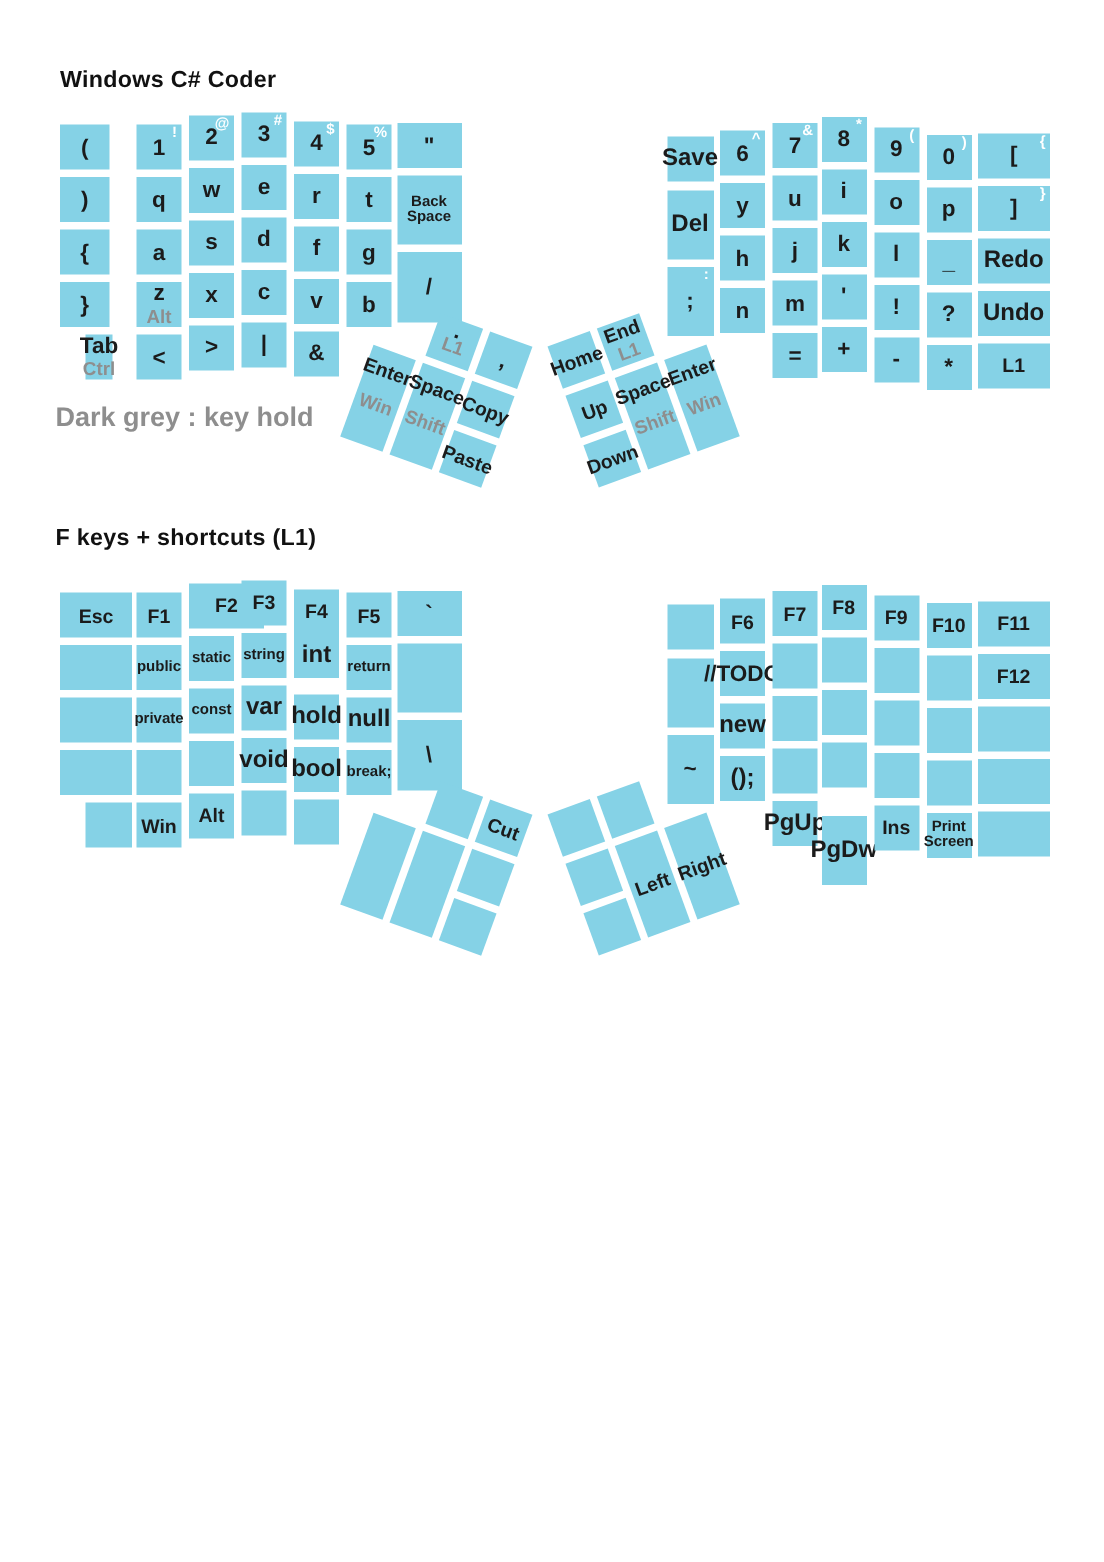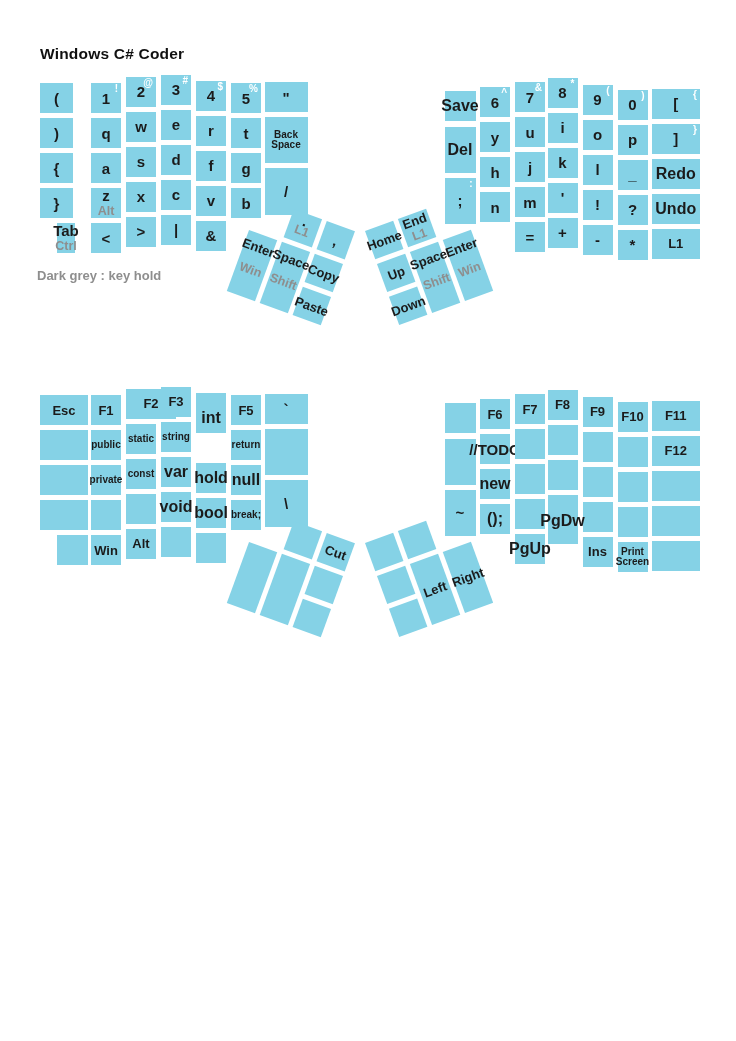--- a/index.html
+++ b/index.html
@@ -1,21 +1,21 @@
 <!DOCTYPE html>
 <html><head>
 <meta charset="utf-8">
 <style>
   html,body{margin:0;padding:0;background:#fff;}
   #page{position:relative;width:736px;height:1041px;background:#ffffff;overflow:hidden;
         font-family:"Liberation Sans",sans-serif;font-weight:bold;}
   .title{position:absolute;font-size:15.5px;color:#111;letter-spacing:.2px;}
   #title-base{left:40px;top:45px;}
   #title-l1{left:37px;top:350px;}
-  #legend{position:absolute;left:37px;top:268px;font-size:13px;color:#8e8e8e;}
+  #legend{position:absolute;left:37px;top:268px;font-size:18px;color:#8e8e8e;}
   .layer{position:absolute;left:0;top:0;width:736px;height:700px;}
   .key{position:absolute;background:#85d2e6;color:#1b1b1b;display:flex;flex-direction:column;
        align-items:center;justify-content:center;text-align:center;line-height:1;overflow:visible;
        box-sizing:border-box;}
   .key .tap{white-space:pre-line;}
   .key.tall2{justify-content:flex-start;padding-top:7px;gap:9px;}
   .sub{position:absolute;top:1px;right:3px;font-size:10px;color:#ffffff;line-height:1;}
   .hold{color:#8e8e8e;font-size:12.5px;margin-top:2px;}
   .dot{line-height:4px;}
   .s1{font-size:15px;}
@@ -24,20 +24,21 @@
   .s4{font-size:13px;}
   .s5{font-size:15px;}
   .cluster{position:absolute;transform-origin:0 0;width:100px;height:100px;}
 </style>
 </head>
 <body>
 
 <div id="page">
   <div class="title" id="title-base">Windows C# Coder</div>
   <div id="legend">Dark grey : key hold</div>
+  <div class="title" id="title-l1">F keys + shortcuts (L1)</div>
   <div class="layer" id="layer-base">
       <div class="key s5" style="left: 40px; top: 83px; width: 33px; height: 30px;">
         <div class="tap">(</div>
       </div>
       <div class="key s5" style="left: 91px; top: 83px; width: 30px; height: 30px;">
         <span class="sub">!</span>
         <div class="tap">1</div>
       </div>
       <div class="key s5" style="left: 126px; top: 76.5px; width: 30px; height: 30px;">
         <span class="sub">@</span>
@@ -312,21 +313,21 @@
       <div class="key " style="left: 40px; top: 430px; width: 48px; height: 30px;"></div>
       <div class="key s2" style="left: 91px; top: 430px; width: 30px; height: 30px;">
         <div class="tap">public</div>
       </div>
       <div class="key s2" style="left: 126px; top: 423.5px; width: 30px; height: 30px;">
         <div class="tap">static</div>
       </div>
       <div class="key s2" style="left: 161px; top: 421.5px; width: 30px; height: 30px;">
         <div class="tap">string</div>
       </div>
-      <div class="key s3" style="left: 196px; top: 403px; width: 30px; height: 30px; justify-content: center;">
+      <div class="key s3" style="left: 196px; top: 422px; width: 30px; height: 30px; justify-content: center;">
         <div class="tap">int</div>
       </div>
       <div class="key s2" style="left: 231px; top: 430px; width: 30px; height: 30px;">
         <div class="tap">return</div>
       </div>
       <div class="key " style="left: 264.5px; top: 429px; width: 43px; height: 46px;"></div>
       <div class="key " style="left: 40px; top: 465px; width: 48px; height: 30px;"></div>
       <div class="key s2" style="left: 91px; top: 465px; width: 30px; height: 30px;">
         <div class="tap">private</div>
       </div>
@@ -411,21 +412,21 @@
         <div class="tap">();</div>
       </div>
       <div class="key " style="left: 515px; top: 499px; width: 30px; height: 30px;"></div>
       <div class="key " style="left: 547.5px; top: 494.5px; width: 30px; height: 30px;"></div>
       <div class="key " style="left: 582.5px; top: 501.5px; width: 30px; height: 30px;"></div>
       <div class="key " style="left: 617.5px; top: 506.5px; width: 30px; height: 30px;"></div>
       <div class="key " style="left: 651.5px; top: 505.5px; width: 48.5px; height: 30px;"></div>
       <div class="key s3" style="left: 515px; top: 534px; width: 30px; height: 30px;">
         <div class="tap">PgUp</div>
       </div>
-      <div class="key s3" style="left: 547.5px; top: 498px; width: 30px; height: 46px;">
+      <div class="key s3" style="left: 547.5px; top: 544px; width: 30px; height: 46px;">
         <div class="tap">PgDw</div>
       </div>
       <div class="key s4" style="left: 582.5px; top: 536.5px; width: 30px; height: 30px;">
         <div class="tap">Ins</div>
       </div>
       <div class="key s2" style="left: 617.5px; top: 541.5px; width: 30px; height: 30px;">
         <div class="tap">Print
 Screen</div>
       </div>
       <div class="key " style="left: 651.5px; top: 540.5px; width: 48.5px; height: 30px;"></div>

